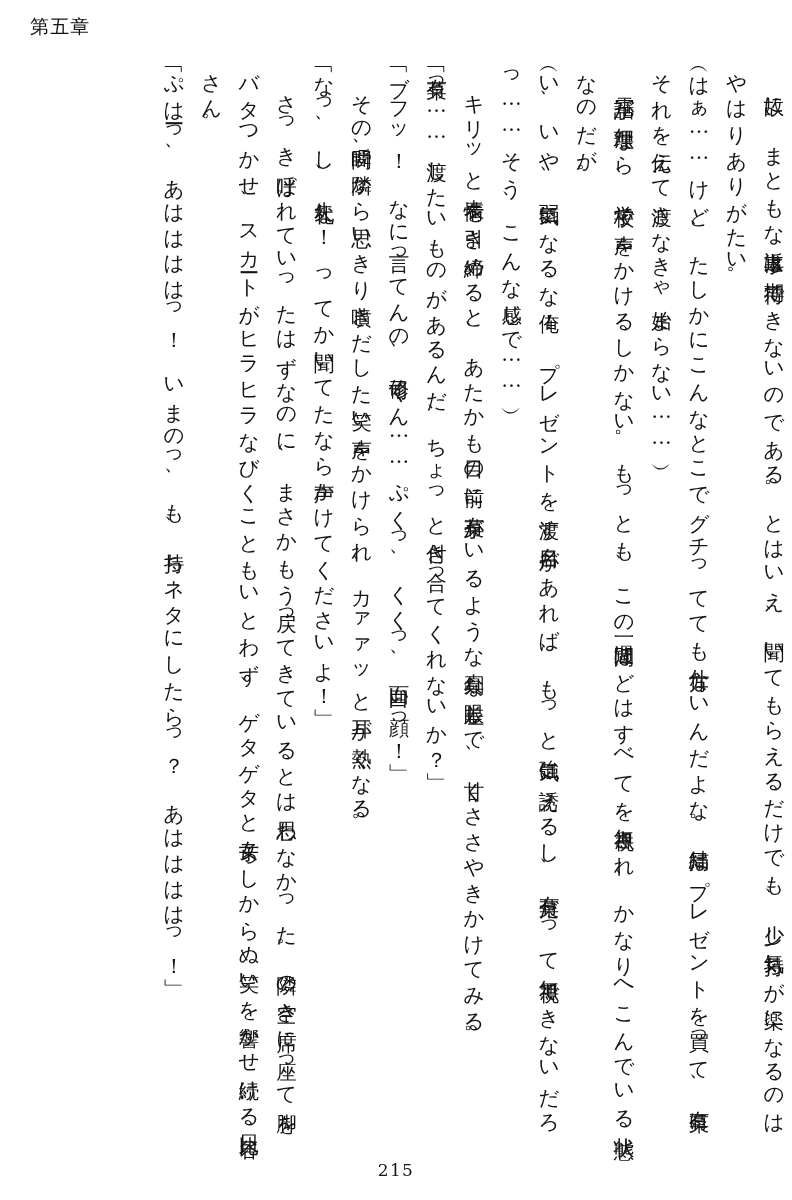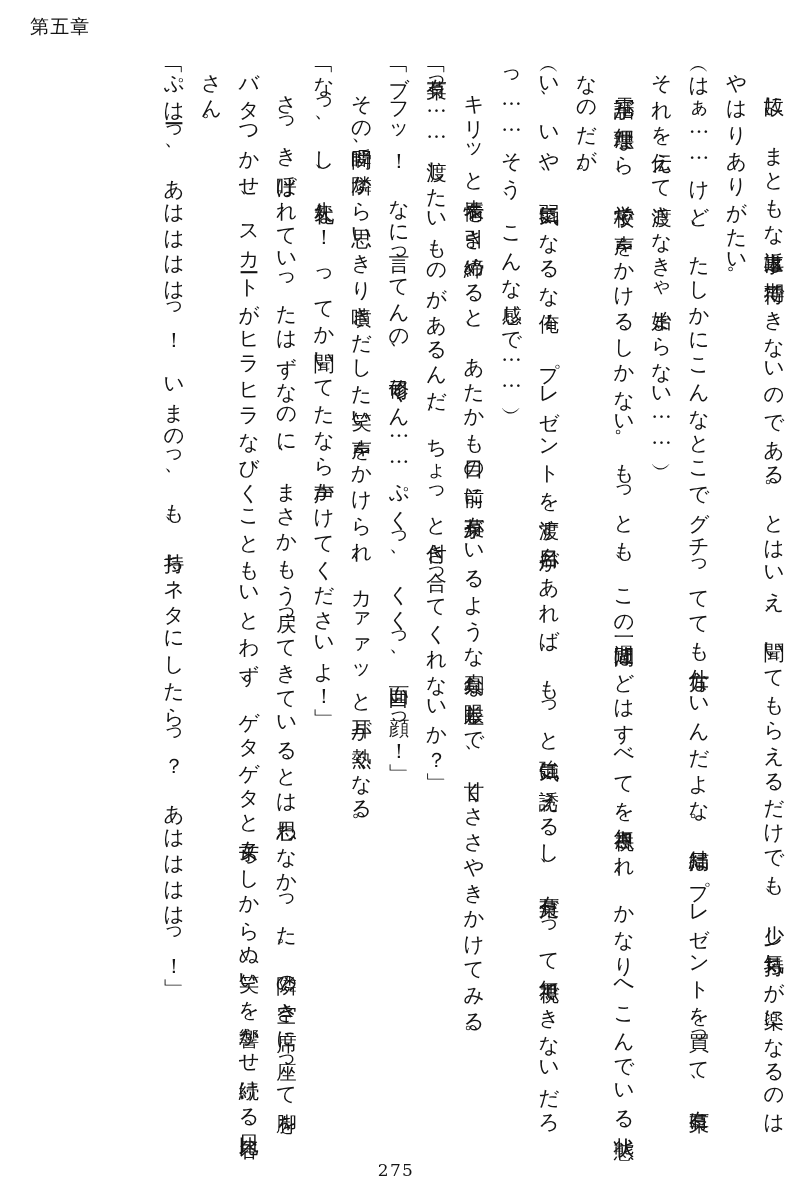--- a/index.html
+++ b/index.html
@@ -107,15 +107,15 @@
       <p>（い、いや、弱気になるな俺！　プレゼントを渡す名目があれば、もっと強気に誘えるし、有菜だって無視できないだろっ……そう、こんな感じで……）</p>
       <p class="indent">キリッと表情を引き締めると、あたかも目の前に有菜がいるような真剣な眼差しで、甘くささやきかけてみる。</p>
       <p>「有菜っ……渡したいものがあるんだ、ちょっと付き合ってくれないか？」</p>
       <p>「ブフッ！　なに言ってんの、修司くん……ぷくっ、くくっ、面白い顔っ！」</p>
       <p class="indent">その瞬間、隣から思いきり噴きだした笑い声をかけられ、カァァッと耳が熱くなる。</p>
       <p>「なっ、し、失礼な！　ってか聞いてたなら声かけてくださいよ！」</p>
       <p class="indent">さっき呼ばれていったはずなのに、まさかもう戻ってきているとは思わなかった。隣の空き席に座って脚をバタつかせ、スカートがヒラヒラなびくこともいとわず、ゲタゲタと女子らしからぬ笑いを響かせ続ける日比谷さん。</p>
       <p>「ぷはーっ、あははははっ！　いまのっ、も、持ちネタにしたらっ？　あははははっ！」</p>
     </div>
 
-  <div class="folio">275</div>
+  <div class="folio">215</div>
 
 </div>
 
 </body></html>

